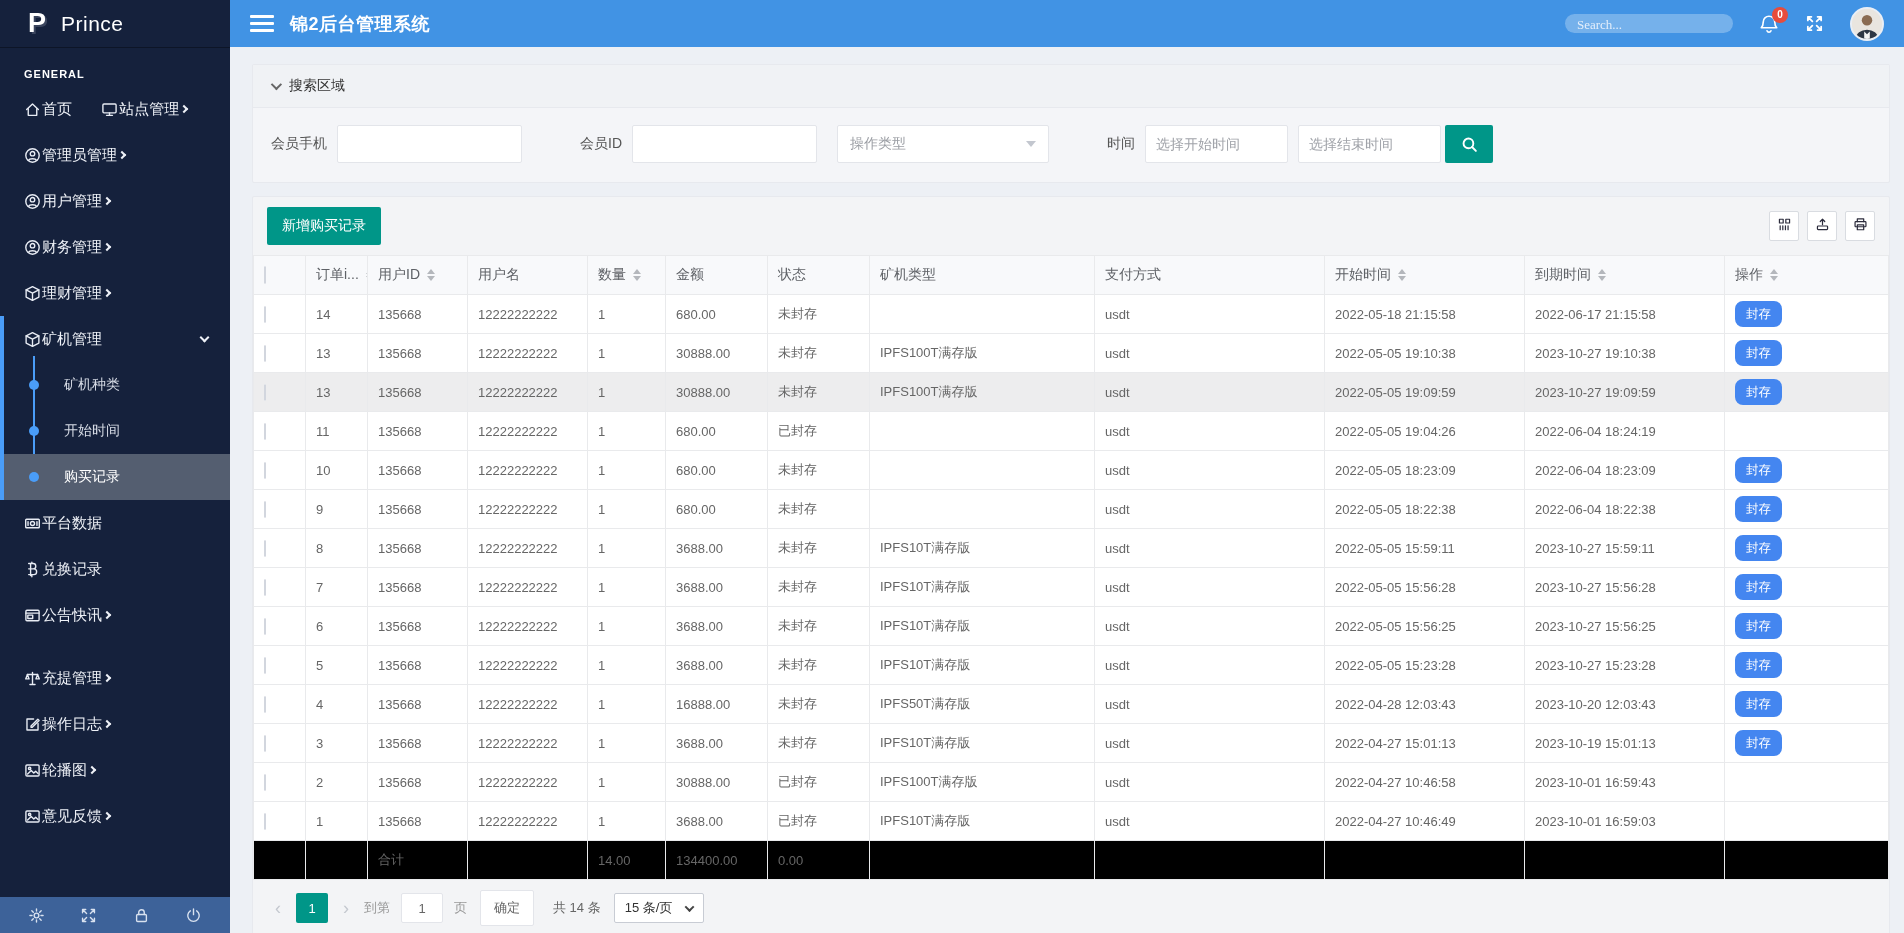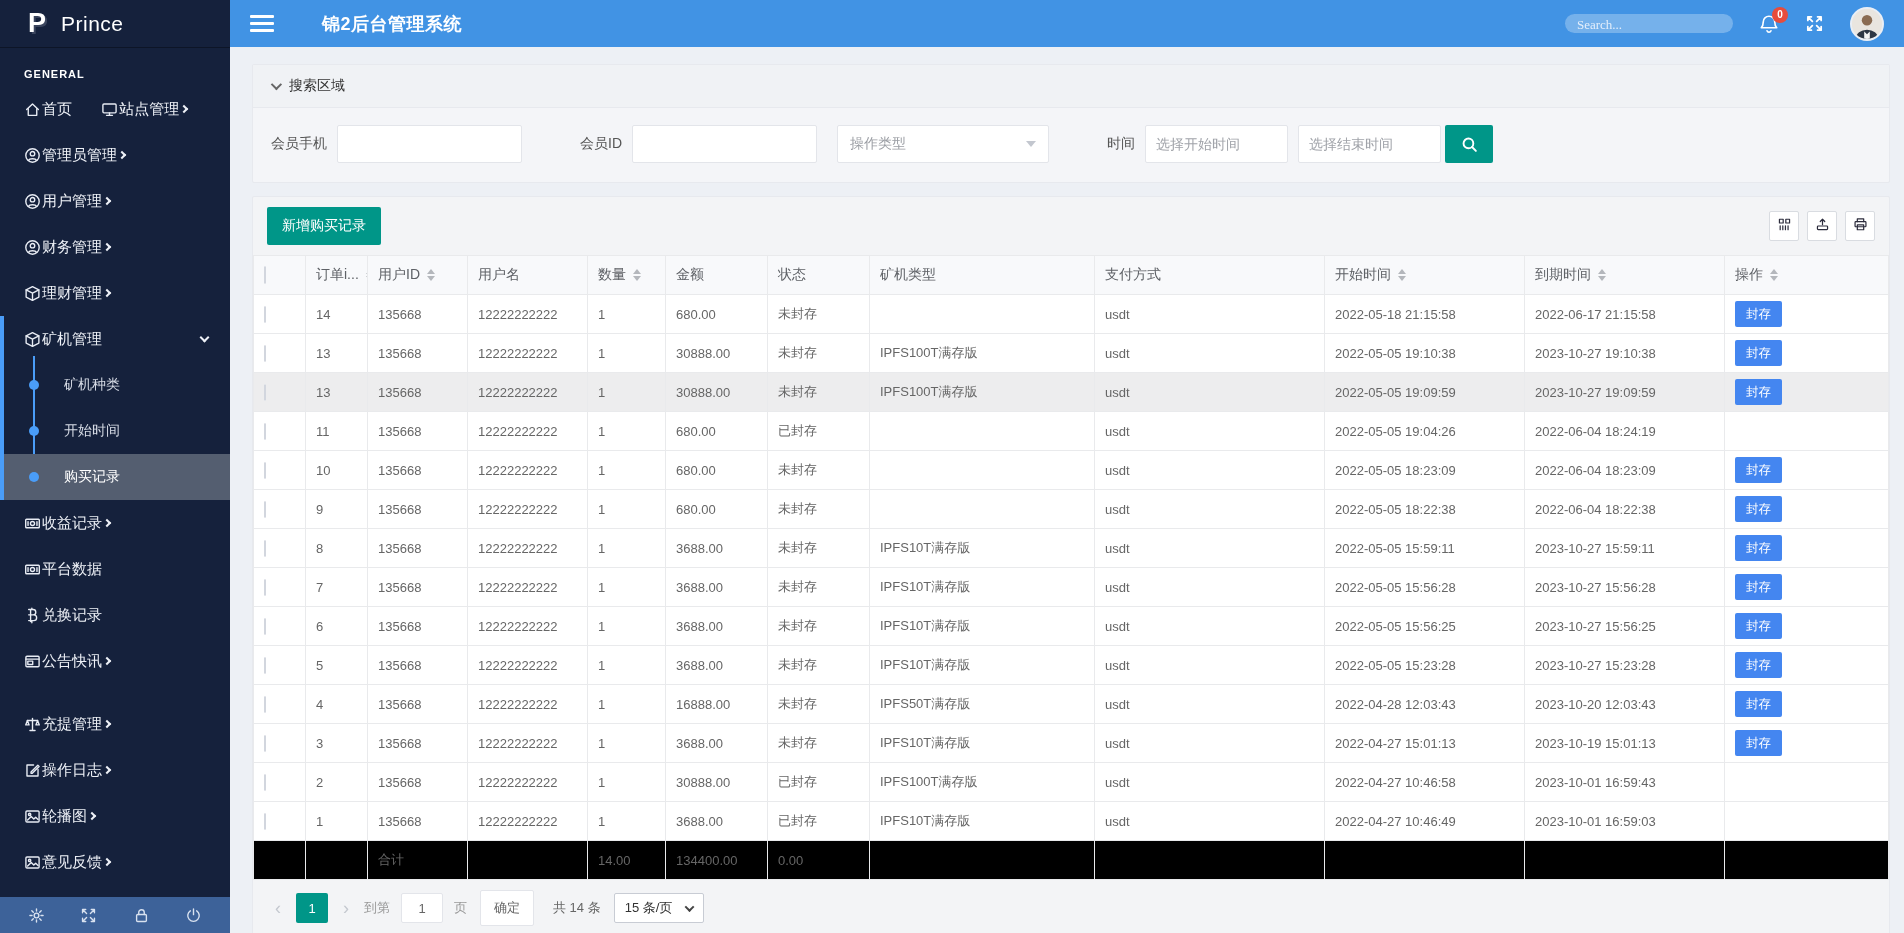--- a/index.html
+++ b/index.html
@@ -114,21 +114,21 @@
   .sorter { display:flex; flex-direction:column; gap:2px; cursor:pointer; }
   .sorter .up { width:0;height:0;border-left:4px solid transparent;border-right:4px solid transparent;
     border-bottom:5px solid #b4b7bc; }
   .sorter .dn { width:0;height:0;border-left:4px solid transparent;border-right:4px solid transparent;
     border-top:5px solid #b4b7bc; }
   .cbx { width:16px; height:16px; border:1px solid #d2d6de; border-radius:2px; background:#fff;
     cursor:pointer; }
   .col-check{width:52px;} .col-order{width:62px;} .col-uid{width:100px;} .col-uname{width:120px;}
   .col-qty{width:78px;} .col-amount{width:102px;} .col-status{width:102px;} .col-miner{width:225px;}
   .col-pay{width:230px;} .col-start{width:200px;} .col-expire{width:200px;} .col-action{width:auto;}
-  .seal-btn { background:#4486f0; color:#fff; border:none; border-radius:2px; height:26px;
+  .seal-btn { background:#4486f0; color:#fff; border:none; border-radius:8px; height:26px;
     padding:0 11px; font-size:12.5px; cursor:pointer; font-family:inherit; }
   tr.total-row td { background:#000000; color:#666; }
 
   .pager { display:flex; align-items:center; padding:10px 14px; gap:7px; font-size:13px; color:#666; }
   .pg-arrow { color:#c4c8cf; font-size:18px; width:22px; text-align:center; cursor:pointer;
     user-select:none; }
   .pg-num { background:#009688; color:#fff; width:32px; height:30px; border-radius:2px;
     display:flex; align-items:center; justify-content:center; font-size:13px; cursor:pointer; }
   .pg-input { width:42px; height:30px; border:1px solid #e3e5ea; border-radius:2px; text-align:center;
     font-size:13px; color:#666; outline:none; background:#fff; font-family:inherit; margin:0 4px; }
@@ -242,31 +242,20 @@
         </div>
       </div>
       <a class="menu-item">
         <span class="mi">
           <svg viewBox="0 0 16 16" fill="none" stroke="currentColor" stroke-width="1.3" stroke-linecap="round" stroke-linejoin="round">
             <rect x="1.6" y="4" width="12.8" height="8" rx=".8"></rect>
             <circle cx="8" cy="8" r="1.9"></circle>
             <path d="M3.8 6.2v3.6M12.2 6.2v3.6"></path>
           </svg>
         </span>
-        <span class="mi-label">收益记录</span>
-        <span class="chev-r"></span>
-      </a>
-      <a class="menu-item">
-        <span class="mi">
-          <svg viewBox="0 0 16 16" fill="none" stroke="currentColor" stroke-width="1.3" stroke-linecap="round" stroke-linejoin="round">
-            <rect x="1.6" y="4" width="12.8" height="8" rx=".8"></rect>
-            <circle cx="8" cy="8" r="1.9"></circle>
-            <path d="M3.8 6.2v3.6M12.2 6.2v3.6"></path>
-          </svg>
-        </span>
         <span class="mi-label">平台数据</span>
       </a>
       <a class="menu-item">
         <span class="mi">
           <svg viewBox="0 0 16 16" fill="none" stroke="currentColor" stroke-width="1.3" stroke-linecap="round" stroke-linejoin="round">
             <path d="M6.2 2.4v11.2M4.4 2.4h4.2a2.5 2.5 0 0 1 0 5H4.4M4.4 7.4h4.8a2.7 2.7 0 0 1 0 5.4H4.4M7.4 1.2v1.2M7.4 13.6v1.2"></path>
           </svg>
         </span>
         <span class="mi-label">兑换记录</span>
       </a>
@@ -344,21 +333,21 @@
       </span>
       <span class="fi">
         <svg viewBox="0 0 16 16" fill="none" stroke="currentColor" stroke-width="1.3" stroke-linecap="round" stroke-linejoin="round">
           <path d="M8 1.8v5.4"></path>
           <path d="M5 3.6a5.4 5.4 0 1 0 6 0"></path>
         </svg>
       </span>
     </div>
 </div>
 
-<div class="topbar" style="background: rgb(65, 147, 228); gap: 32px;">
+<div class="topbar" style="background: rgb(65, 147, 228);">
   <div class="hamburger">
       <span></span>
       <span></span>
       <span></span>
     </div>
   <div class="app-title">锦2后台管理系统</div>
   <div class="topbar-right">
     <div class="search-pill">
       <input type="text" placeholder="Search..." style="">
       <span class="si">

